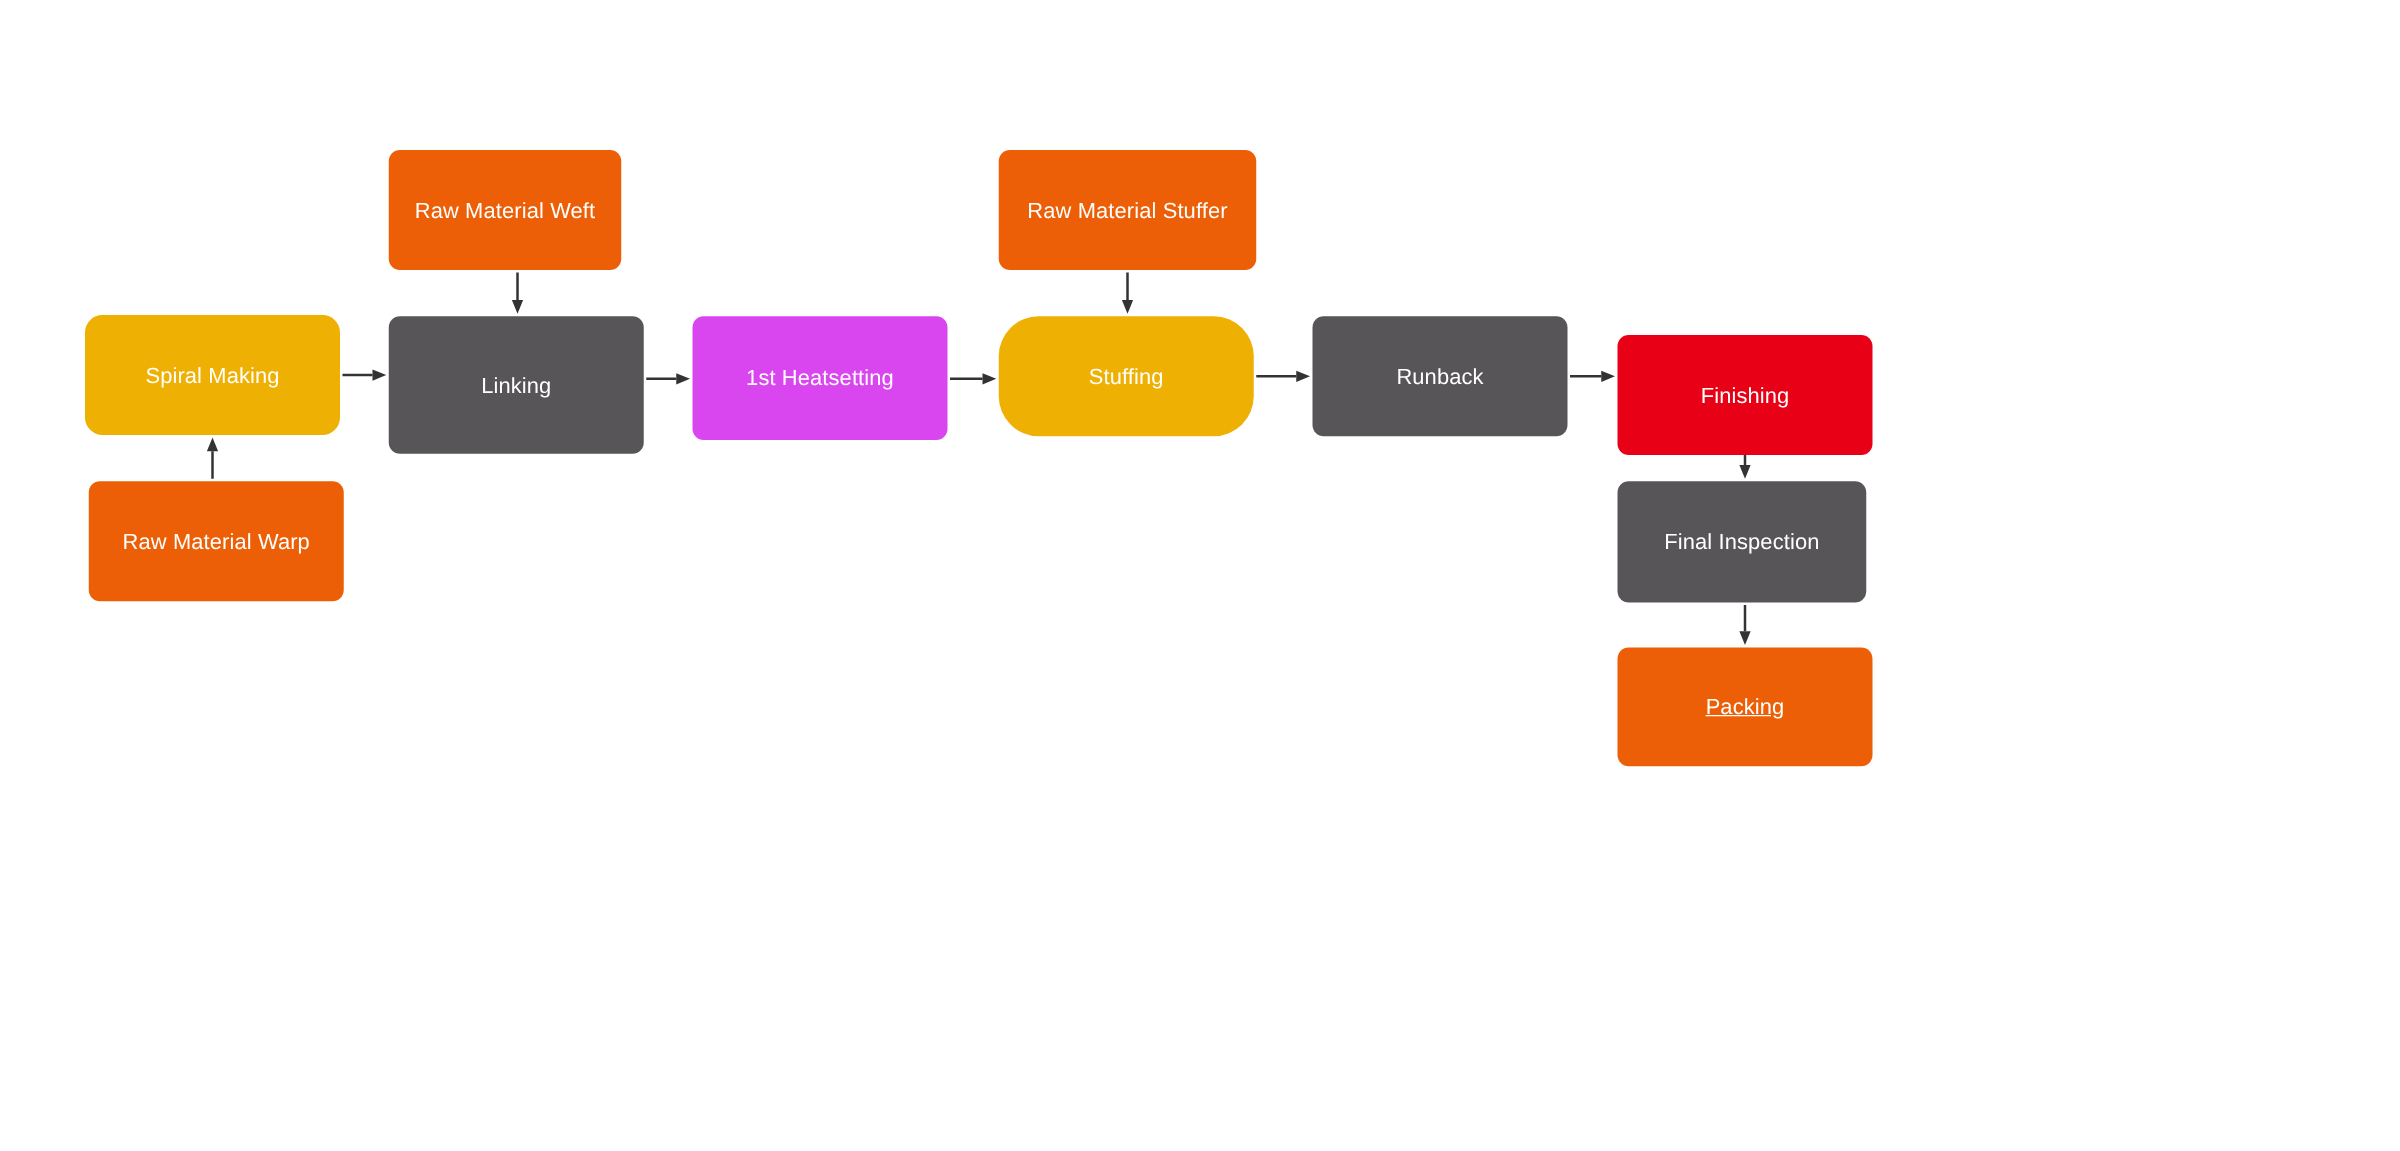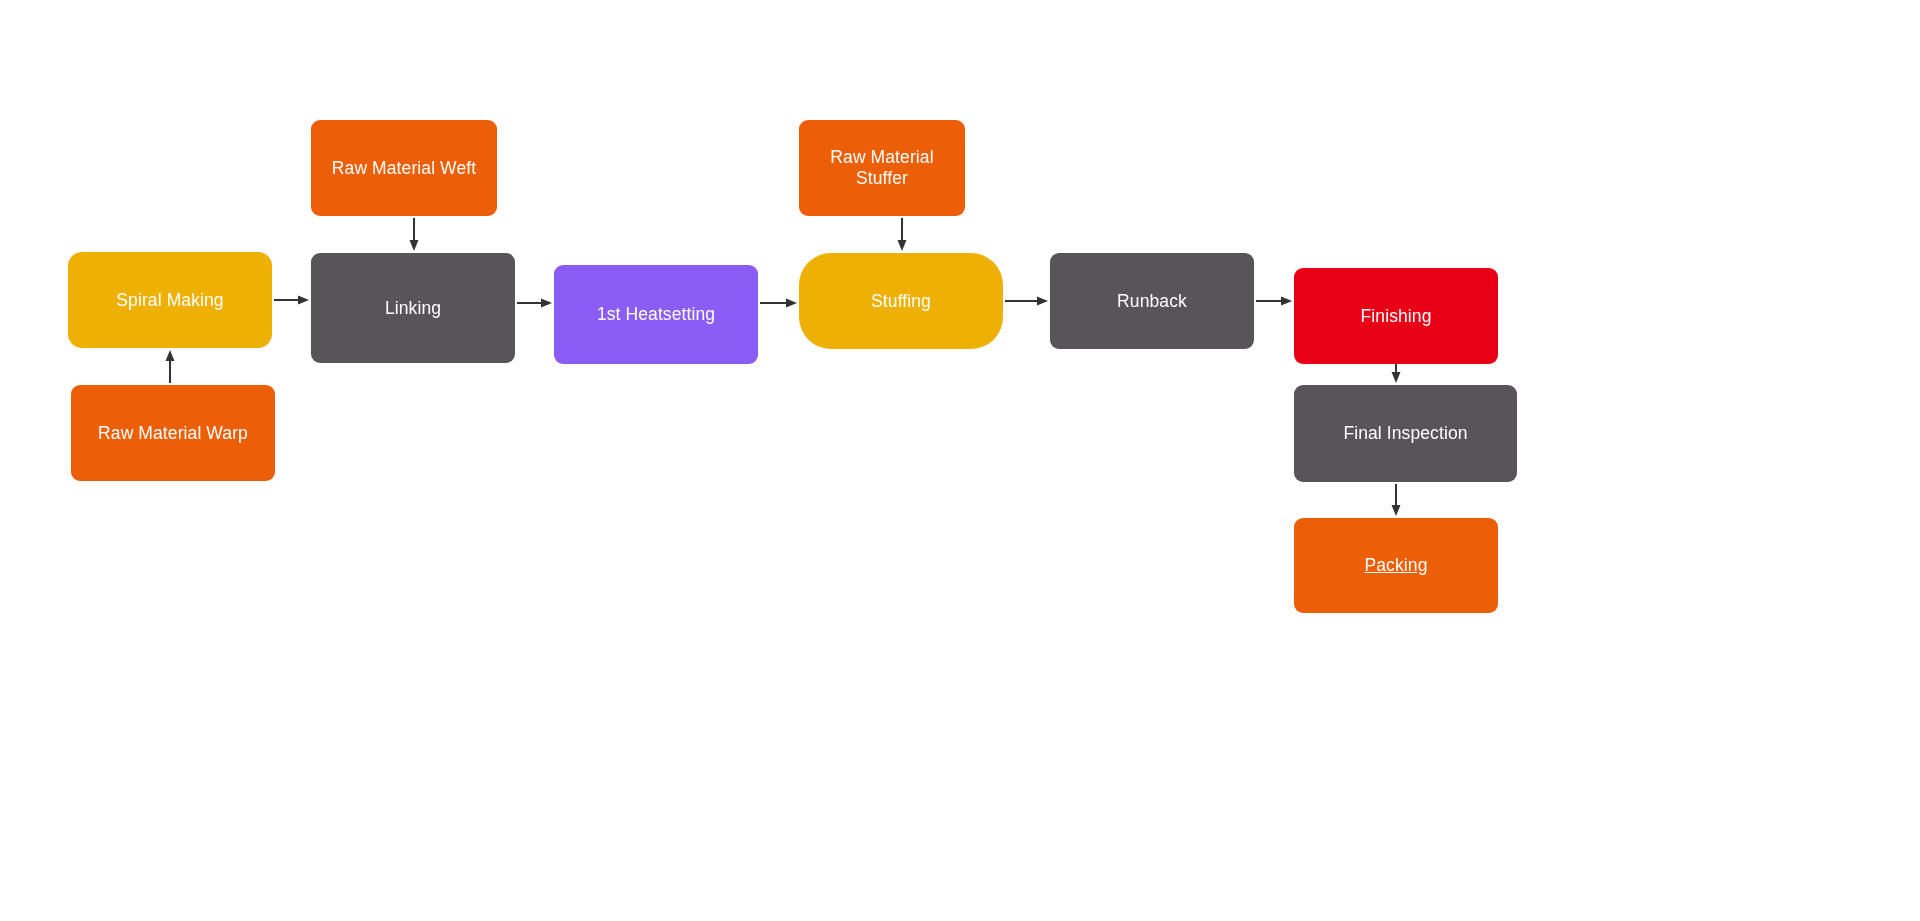--- a/index.html
+++ b/index.html
@@ -87,44 +87,44 @@
       </g>
       <g>
         <line x1="1396" y1="484" x2="1396" y2="505" stroke="#333333" stroke-width="2"></line>
         <polygon points="1396,516 1391.5,505 1400.5,505" fill="#333333"></polygon>
       </g>
     </svg>
   <div id="node-layer">
       <div class="node" style="left: 311px; top: 120px; width: 186px; height: 96px; background: rgb(236, 95, 6);">
         <span>Raw Material Weft</span>
       </div>
-      <div class="node" style="left: 799px; top: 120px; width: 166px; height: 96px; background: rgb(236, 95, 6);">
+      <div class="node" style="left: 799px; top: 120px; width: 206px; height: 96px; background: rgb(236, 95, 6);">
         <span>Raw Material Stuffer</span>
       </div>
       <div class="node" style="left: 68px; top: 252px; width: 204px; height: 96px; background: rgb(239, 176, 4); border-radius: 14px;">
         <span>Spiral Making</span>
       </div>
       <div class="node" style="left: 311px; top: 253px; width: 204px; height: 110px; background: rgb(88, 85, 88);">
         <span>Linking</span>
       </div>
-      <div class="node" style="left: 554px; top: 253px; width: 204px; height: 99px; background: #8b5cf6; margin-top: 12px;">
+      <div class="node" style="left: 554px; top: 253px; width: 204px; height: 99px; background: #d946ef;">
         <span>1st Heatsetting</span>
       </div>
       <div class="node" style="left: 799px; top: 253px; width: 204px; height: 96px; background: rgb(239, 176, 4); border-radius: 32px;">
         <span>Stuffing</span>
       </div>
       <div class="node" style="left: 1050px; top: 253px; width: 204px; height: 96px; background: rgb(88, 85, 88);">
         <span>Runback</span>
       </div>
       <div class="node" style="left: 1294px; top: 268px; width: 204px; height: 96px; background: rgb(232, 0, 22);">
         <span>Finishing</span>
       </div>
       <div class="node" style="left: 71px; top: 385px; width: 204px; height: 96px; background: rgb(236, 95, 6);">
         <span>Raw Material Warp</span>
       </div>
-      <div class="node" style="left: 1294px; top: 385px; width: 223px; height: 97px; background: rgb(88, 85, 88);">
+      <div class="node" style="left: 1294px; top: 385px; width: 199px; height: 97px; background: rgb(88, 85, 88);">
         <span>Final Inspection</span>
       </div>
       <div class="node" style="left: 1294px; top: 518px; width: 204px; height: 95px; background: rgb(236, 95, 6); text-decoration: underline;">
         <span>Packing</span>
       </div>
     </div>
 </div>
 
 </body></html>

